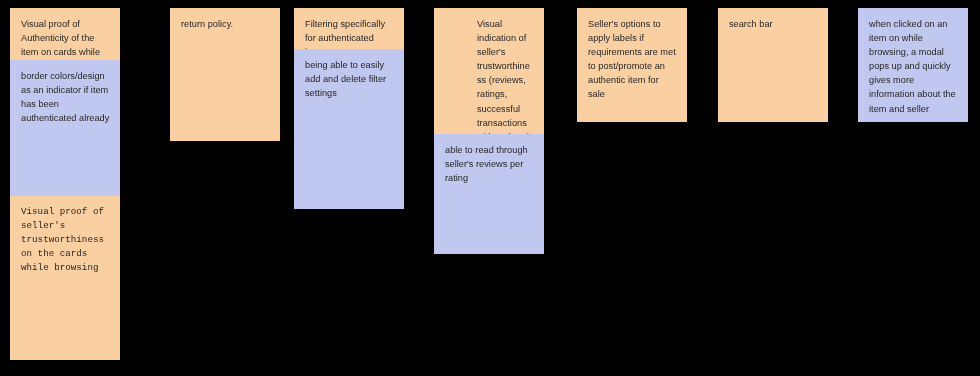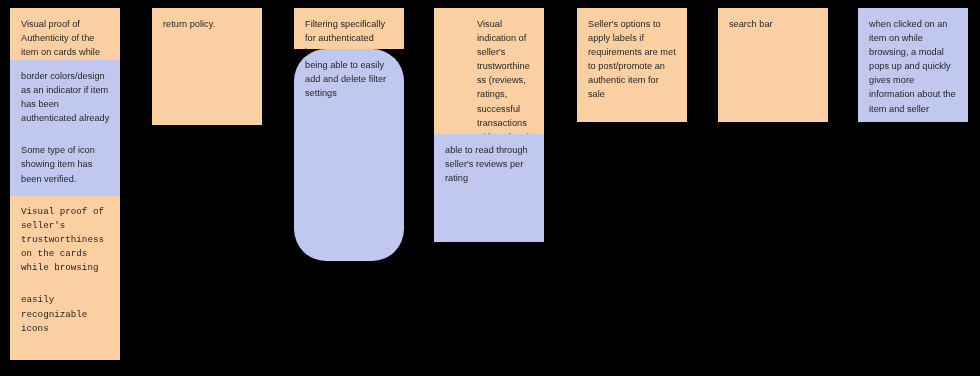--- a/index.html
+++ b/index.html
@@ -49,46 +49,44 @@
 </head>
 <body>
 
 <div id="board">
     <div class="column" style="left: 10px; top: 8px;">
       <div class="group orange" style="height: 52px;">
         <div class="note">Visual proof of Authenticity of the item on cards while browsing</div>
       </div>
       <div class="group blue" style="height: 136px;">
         <div class="note">border colors/design as an indicator if item has been authenticated already</div>
-        <div class="note">Some type of icon showing item has been verified.</div>
       </div>
       <div class="group orange" style="height: 164px; font-family: Liberation Mono, monospace;">
         <div class="note">Visual proof of seller's trustworthiness on the cards while browsing</div>
-        <div class="note">easily recognizable icons</div>
       </div>
     </div>
     <div class="column" style="left: 152px; top: 8px;">
-      <div class="group orange" style="height: 117px;">
+      <div class="group orange" style="height: 133px; margin-left: 18px;">
         <div class="note">return policy.</div>
       </div>
     </div>
     <div class="column" style="left: 294px; top: 8px;">
       <div class="group orange" style="height: 41px;">
         <div class="note">Filtering specifically for authenticated items</div>
       </div>
-      <div class="group blue" style="height: 212px; border-radius: 32px;">
+      <div class="group blue" style="height: 160px;">
         <div class="note">being able to easily add and delete filter settings</div>
       </div>
     </div>
     <div class="column" style="left: 434px; top: 8px;">
       <div class="group orange" style="height: 126px; padding-left: 32px;">
         <div class="note">Visual indication of seller's trustworthiness (reviews, ratings, successful transactions with authentic items)</div>
         <div class="note">Ratings on sellers overall</div>
       </div>
-      <div class="group blue" style="height: 108px;">
+      <div class="group blue" style="height: 120px;">
         <div class="note">able to read through seller's reviews per rating</div>
       </div>
     </div>
     <div class="column" style="left: 577px; top: 8px;">
       <div class="group orange" style="height: 114px;">
         <div class="note">Seller's options to apply labels if requirements are met to post/promote an authentic item for sale</div>
       </div>
     </div>
     <div class="column" style="left: 858px; top: 8px;">
       <div class="group blue" style="height: 114px;">

